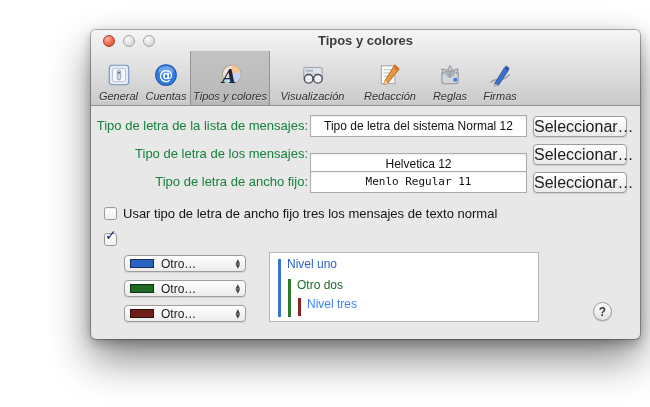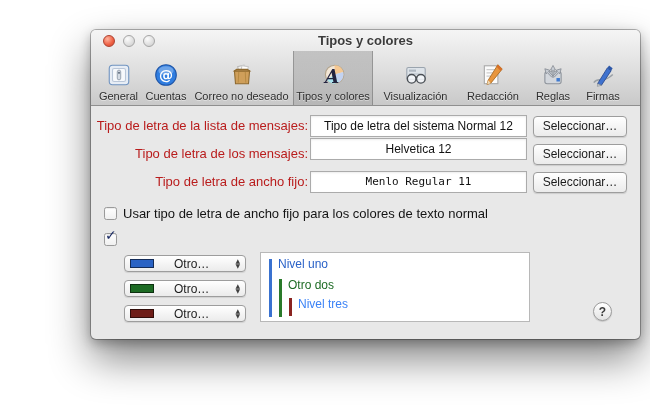--- a/index.html
+++ b/index.html
@@ -28,67 +28,67 @@
   .title {
     text-align:center; line-height:21px; font-size:13px; font-weight:bold;
     color:#3c3c3c; text-shadow:0 1px 0 rgba(255,255,255,0.65);
   }
   .toolbar { position:absolute; left:0; top:21px; right:0; bottom:0; display:flex; align-items:stretch; padding-left:4px; }
   .titem {
     display:flex; flex-direction:column; align-items:center; justify-content:flex-end;
     padding-bottom:3px; box-sizing:border-box; cursor:default;
   }
   .titem .ticon { height:30px; display:flex; align-items:center; justify-content:center; }
-  .titem .tlabel { font-size:11px; color:#2e2e2e; text-shadow:0 1px 0 rgba(255,255,255,0.45); white-space:nowrap; }
+  .titem .tlabel { font-size:11px; color:#2e2e2e; text-shadow:0 1px 0 rgba(255,255,255,0.45); white-space:nowrap;font-style:italic; }
   .titem.sel {
     background:linear-gradient(rgba(0,0,0,0.17), rgba(0,0,0,0.09));
     box-shadow: inset 1px 0 0 rgba(0,0,0,0.22), inset -1px 0 0 rgba(0,0,0,0.22);
   }
   
-  .flabel { position:absolute; right:332px; line-height:22px; font-size:13px; color:#b91c1c; white-space:nowrap; }
+  .flabel { position:absolute; right:332px; line-height:22px; font-size:13px; color:#15803d; white-space:nowrap; }
   .ffield {
     position:absolute; left:219px; width:217px; height:22px; box-sizing:border-box;
     background:#ffffff; border:1px solid #ababab;
     font-size:12px; color:#111; text-align:center; line-height:20px;
     box-shadow: inset 0 1px 2px rgba(0,0,0,0.08); white-space:nowrap; overflow:hidden;
   }
   .ffield.mono { font-family:"DejaVu Sans Mono", monospace; font-size:11px; }
   .fbtn {
     position:absolute; left:442px; width:94px; height:21px; box-sizing:border-box;
     border:1px solid #9d9d9d; border-radius:4px;
     background:linear-gradient(#ffffff, #ebebeb);
     box-shadow: 0 1px 1px rgba(0,0,0,0.12);
-    font-size:12px; color:#1c1c1c; text-align:center; line-height:19px; cursor:default; white-space:nowrap;
+    font-size:16px; color:#1c1c1c; text-align:center; line-height:19px; cursor:default; white-space:nowrap;
   }
   
   .cbrow { position:absolute; left:13px; display:flex; align-items:center; gap:6px; height:16px; }
   .cbox {
     width:13px; height:13px; box-sizing:border-box; background:linear-gradient(#ffffff,#f0f0f0);
     border:1px solid #9a9a9a; border-radius:2.5px; position:relative; flex:0 0 auto;
     box-shadow: inset 0 1px 1px rgba(0,0,0,0.08);
   }
   .cbcheck {
     position:absolute; left:0px; top:-6px; font-family:"DejaVu Sans", sans-serif;
     font-size:14px; font-weight:bold; color:#1d2d66; line-height:14px;
   }
   .cblabel { font-size:13px; color:#141414; white-space:nowrap; }
   
   .dd {
     position:absolute; left:33px; width:122px; height:17px; box-sizing:border-box;
     border:1px solid #9d9d9d; border-radius:4px; background:linear-gradient(#ffffff,#ebebeb);
     box-shadow:0 1px 1px rgba(0,0,0,0.10);
-    display:flex; align-items:center; padding:0 5px; cursor:default;gap:13px;
+    display:flex; align-items:center; padding:0 5px; cursor:default;
   }
   .swatch { width:24px; height:9px; box-sizing:border-box; border:1px solid rgba(0,0,0,0.55); flex:0 0 auto; }
   .ddlabel { font-size:12px; color:#1c1c1c; margin-left:7px; white-space:nowrap; }
   .stepper { margin-left:auto; display:flex; flex-direction:column; align-items:center; }
   .stepper .arr { font-family:"DejaVu Sans", sans-serif; font-size:6px; line-height:4.6px; color:#3f3f3f; }
   
   .preview {
-    position:absolute; left:169px; top:222px; width:270px; height:70px; box-sizing:border-box;
+    position:absolute; left:178px; top:222px; width:270px; height:70px; box-sizing:border-box;
     background:#ffffff; border:1px solid #b8b8b8;
   }
   .qbar { position:absolute; width:3px; }
   .qtext { position:absolute; font-size:12px; white-space:nowrap; }
   
   .help {
     position:absolute; left:502px; top:272px; width:19px; height:19px; box-sizing:border-box;
     border:1px solid #9b9b9b; border-radius:50%;
     background:linear-gradient(#ffffff,#e3e3e3);
     box-shadow:0 1px 1px rgba(0,0,0,0.15);
@@ -130,32 +130,20 @@
           <span class="ticon">
             <svg width="26" height="26" viewBox="0 0 24 24">
               <circle cx="12" cy="12" r="9.5" fill="#2f7de0" stroke="#1c54a8"></circle>
               <ellipse cx="12" cy="8" rx="7" ry="4" fill="rgba(255,255,255,0.30)"></ellipse>
               <text x="12" y="16.5" font-size="13" font-weight="bold" fill="#ffffff" text-anchor="middle" font-family="DejaVu Sans">@</text>
             </svg>
           </span>
           <span class="tlabel">Cuentas</span>
         </div>
 
-        <div class="titem" style="width:103px">
-          <span class="ticon">
-            <svg width="26" height="26" viewBox="0 0 24 24">
-              <rect x="8.5" y="3.5" width="6" height="5" fill="#f4f4f4" stroke="#b9b9b9" transform="rotate(-14 11.5 6)"></rect>
-              <rect x="11.5" y="3.8" width="6" height="5" fill="#ffffff" stroke="#c9c9c9" transform="rotate(11 14.5 6)"></rect>
-              <path d="M5 8.2 L19 8.2 L18 20 L6 20 Z" fill="#cf9f5a" stroke="#8f6a2f"></path>
-              <path d="M5 8.2 L7 6.8 L17 6.8 L19 8.2 Z" fill="#e2b77a" stroke="#8f6a2f"></path>
-              <path d="M9 9.2 L8.5 19 M15 9.2 L15.5 19" stroke="#b3863f" fill="none" stroke-width="0.8"></path>
-            </svg>
-          </span>
-          <span class="tlabel">Correo no deseado</span>
-        </div>
 
         <div class="titem sel" style="width:80px">
           <span class="ticon">
             <svg width="26" height="26" viewBox="0 0 24 24">
               <circle cx="13.5" cy="11.5" r="8.5" fill="#f2e6d6" stroke="#b3a48c"></circle>
               <path d="M13.5 11.5 L13.5 3 A8.5 8.5 0 0 1 21.5 9.2 Z" fill="#f6c892"></path>
               <path d="M13.5 11.5 L21.5 9.2 A8.5 8.5 0 0 1 17.2 18.9 Z" fill="#c3d3f2"></path>
               <path d="M13.5 11.5 L17.2 18.9 A8.5 8.5 0 0 1 6.2 16.4 Z" fill="#a9e3ee"></path>
               <text x="4.6" y="19" font-size="17" font-style="italic" font-weight="bold" fill="#23233f" font-family="DejaVu Serif">A</text>
             </svg>
@@ -218,32 +206,32 @@
         </div>
 
       </div>
     </div>
 
     <div class="flabel" style="top:85px">Tipo de letra de la lista de mensajes:</div>
     <div class="ffield" style="top:85px">Tipo de letra del sistema Normal 12</div>
     <div class="fbtn" style="top:86px">Seleccionar…</div>
 
     <div class="flabel" style="top:113px">Tipo de letra de los mensajes:</div>
-    <div class="ffield" style="top:108px">Helvetica 12</div>
+    <div class="ffield" style="top:123px">Helvetica 12</div>
     <div class="fbtn" style="top:114px">Seleccionar…</div>
 
     <div class="flabel" style="top:141px">Tipo de letra de ancho fijo:</div>
     <div class="ffield mono" style="top:141px">Menlo Regular 11</div>
     <div class="fbtn" style="top:142px">Seleccionar…</div>
 
     <div class="cbrow" style="top:175px">
       <span class="cbox">
           <span class="cbcheck"></span>
         </span>
-      <span class="cblabel">Usar tipo de letra de ancho fijo para los colores de texto normal</span>
+      <span class="cblabel">Usar tipo de letra de ancho fijo tres los mensajes de texto normal</span>
     </div>
 
     <div class="cbrow" style="top:201px">
       <span class="cbox">
           <span class="cbcheck">✓</span>
         </span>
     </div>
 
     <div class="dd" style="top:225px">
       <span class="swatch" style="background: rgb(42, 99, 196);"></span>

